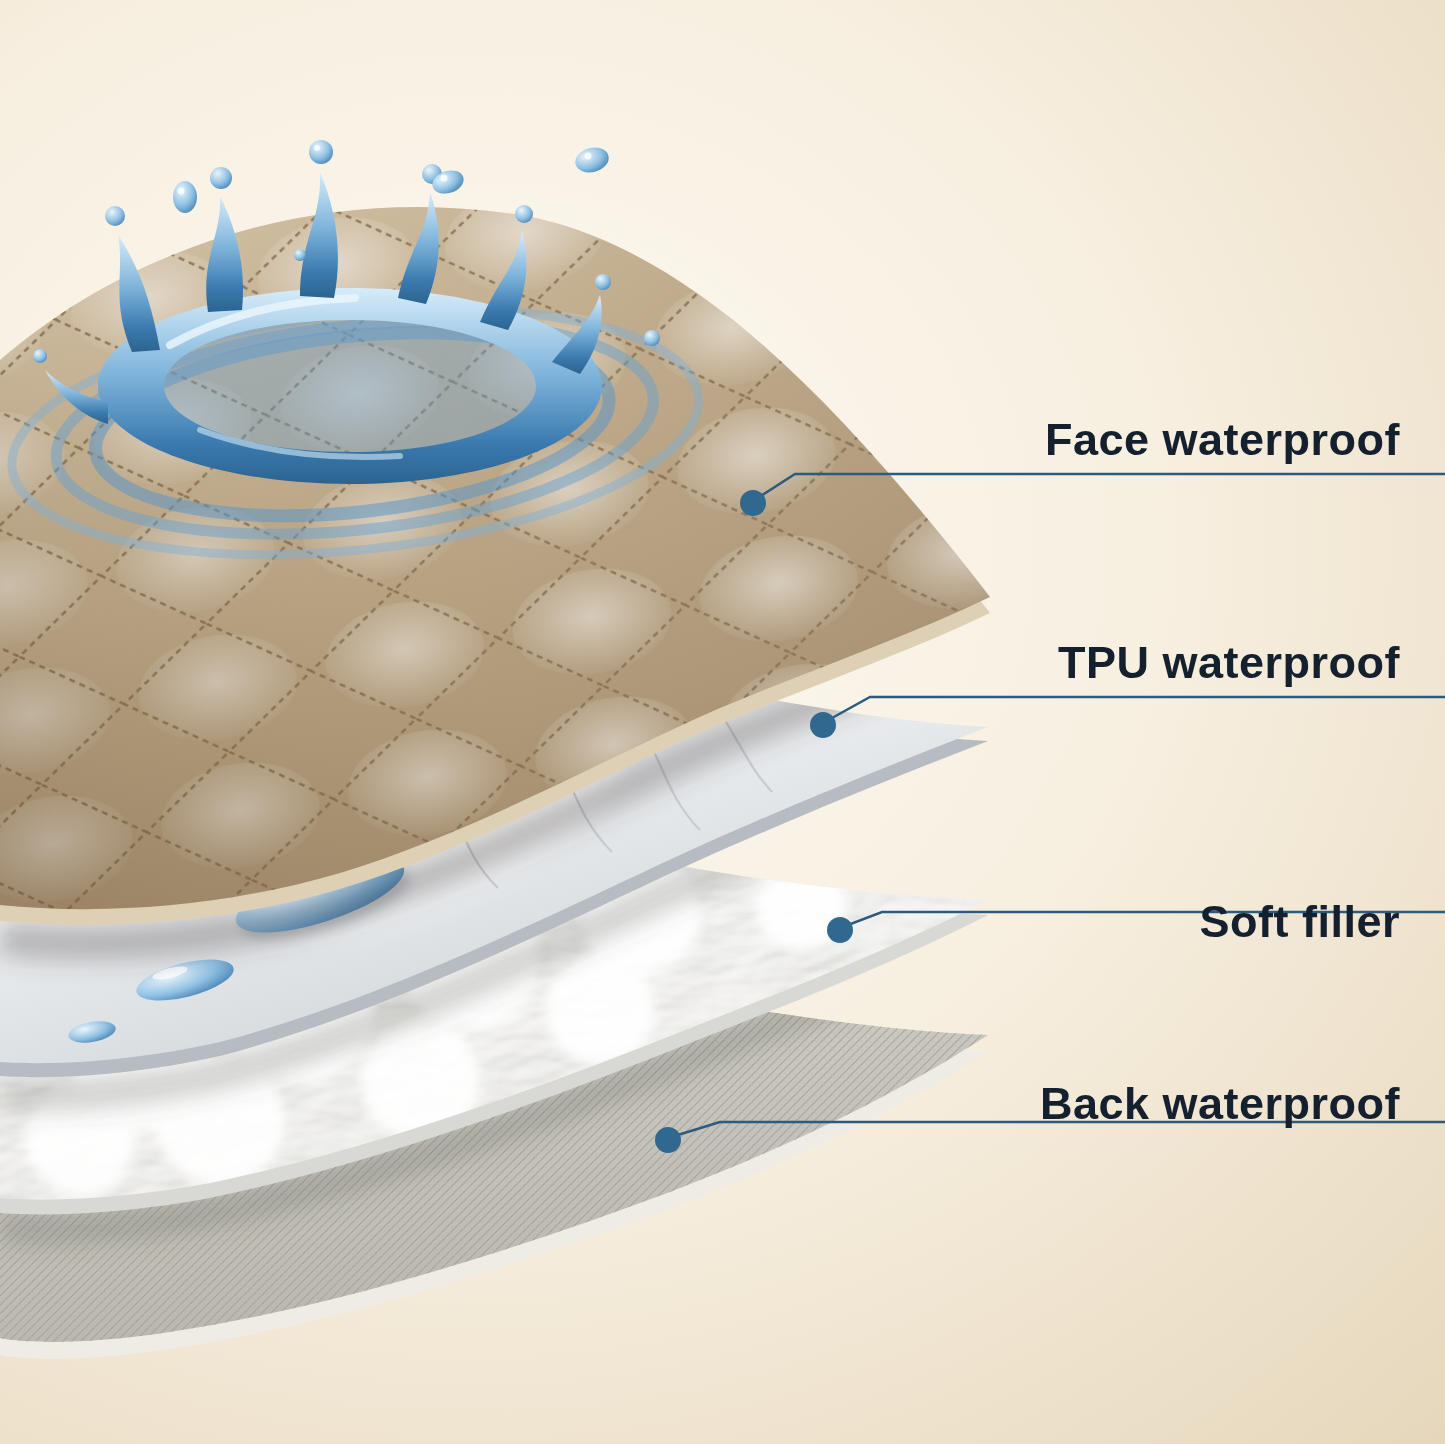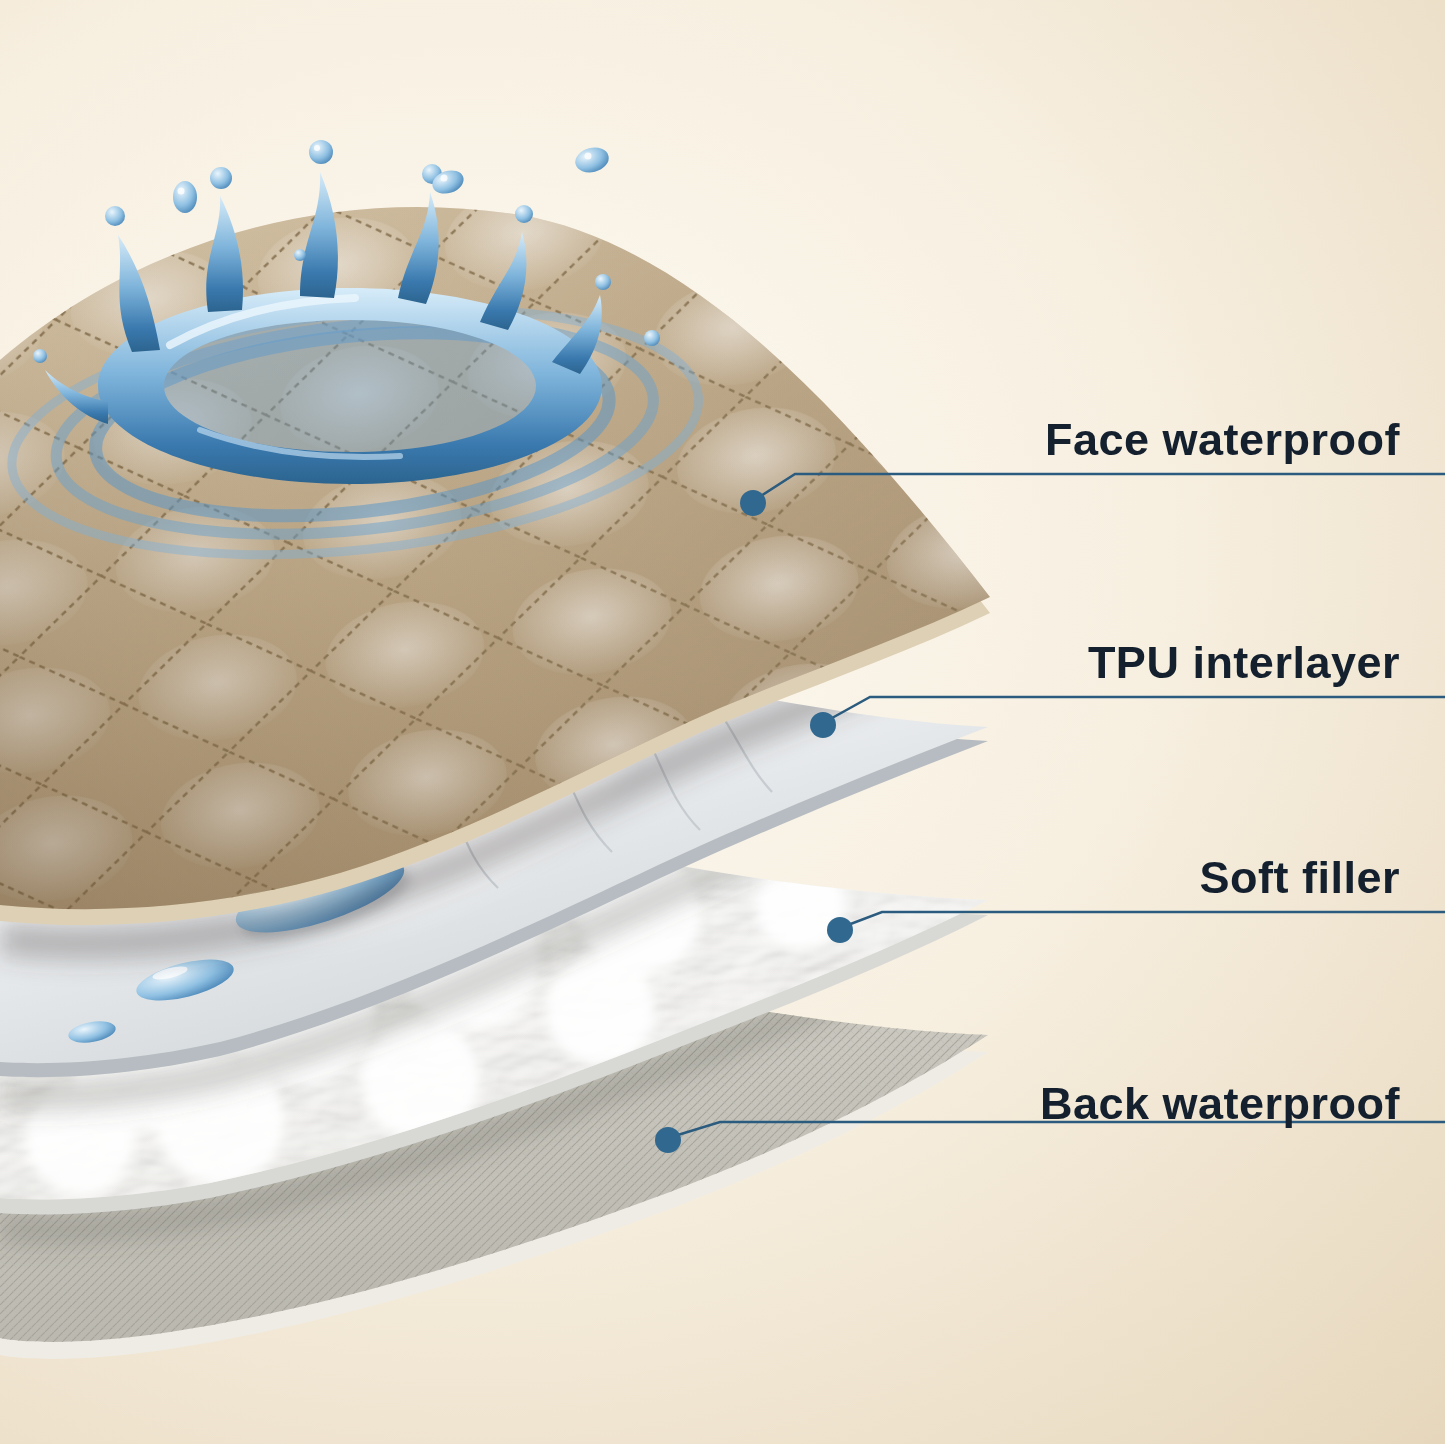--- a/index.html
+++ b/index.html
@@ -28,21 +28,21 @@
     font-size: 45px;
     font-weight: 700;
     letter-spacing: 0.5px;
     color: #14202e;
     white-space: nowrap;
     line-height: 1.0;
     text-align: right;
   }
   .label-face { top: 417px; }
   .label-tpu  { top: 640px; }
-  .label-soft { top: 855px; }
+  .label-soft { top: 899px; }
   .label-back { top: 1065px; margin-top: 16px; }
 </style>
 </head>
 <body>
 
 <div class="stage">
 
   <svg class="artwork" viewBox="0 0 1445 1444" xmlns="http://www.w3.org/2000/svg">
     <defs>
 
@@ -239,17 +239,17 @@
     </g>
     <g fill="#31688f">
       <circle cx="753" cy="503" r="13"></circle>
       <circle cx="823" cy="725" r="13"></circle>
       <circle cx="840" cy="930" r="13"></circle>
       <circle cx="668" cy="1140" r="13"></circle>
     </g>
   </svg>
 
   <div class="callout-label label-face">Face waterproof</div>
-  <div class="callout-label label-tpu">TPU interlayer</div>
+  <div class="callout-label label-tpu">TPU waterproof</div>
   <div class="callout-label label-soft">Soft filler</div>
   <div class="callout-label label-back">Back waterproof</div>
 
 </div>
 
 </body></html>

